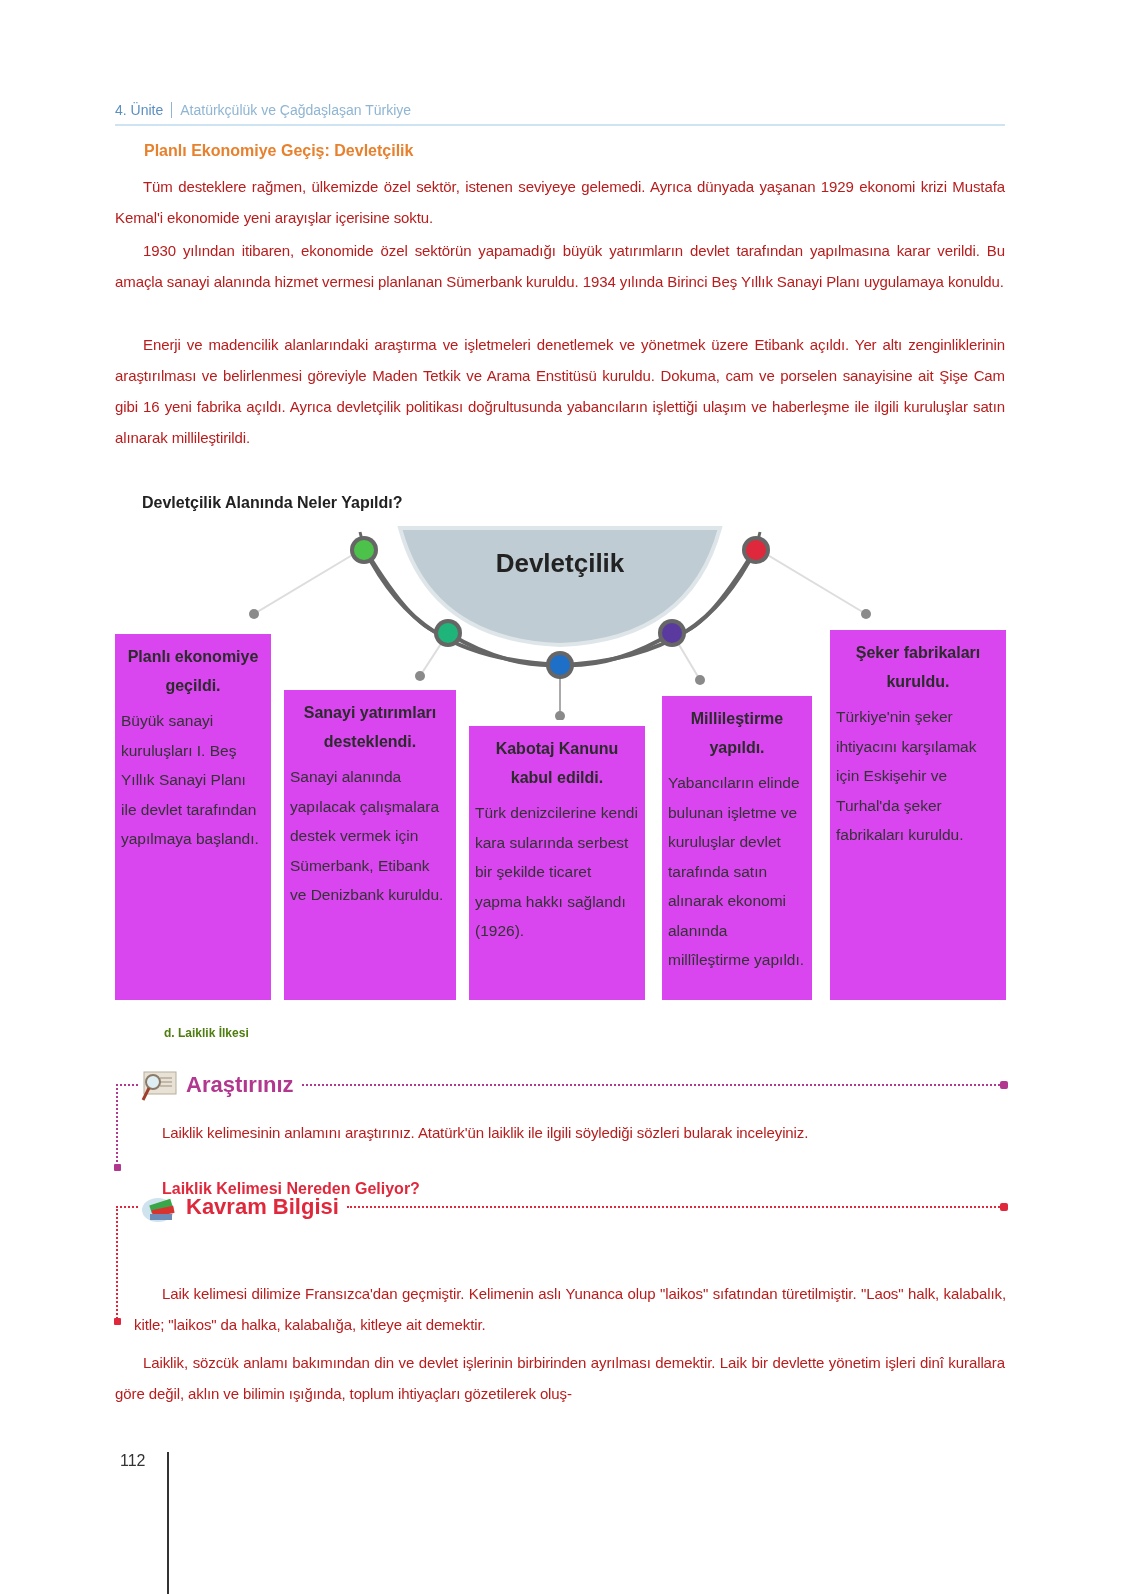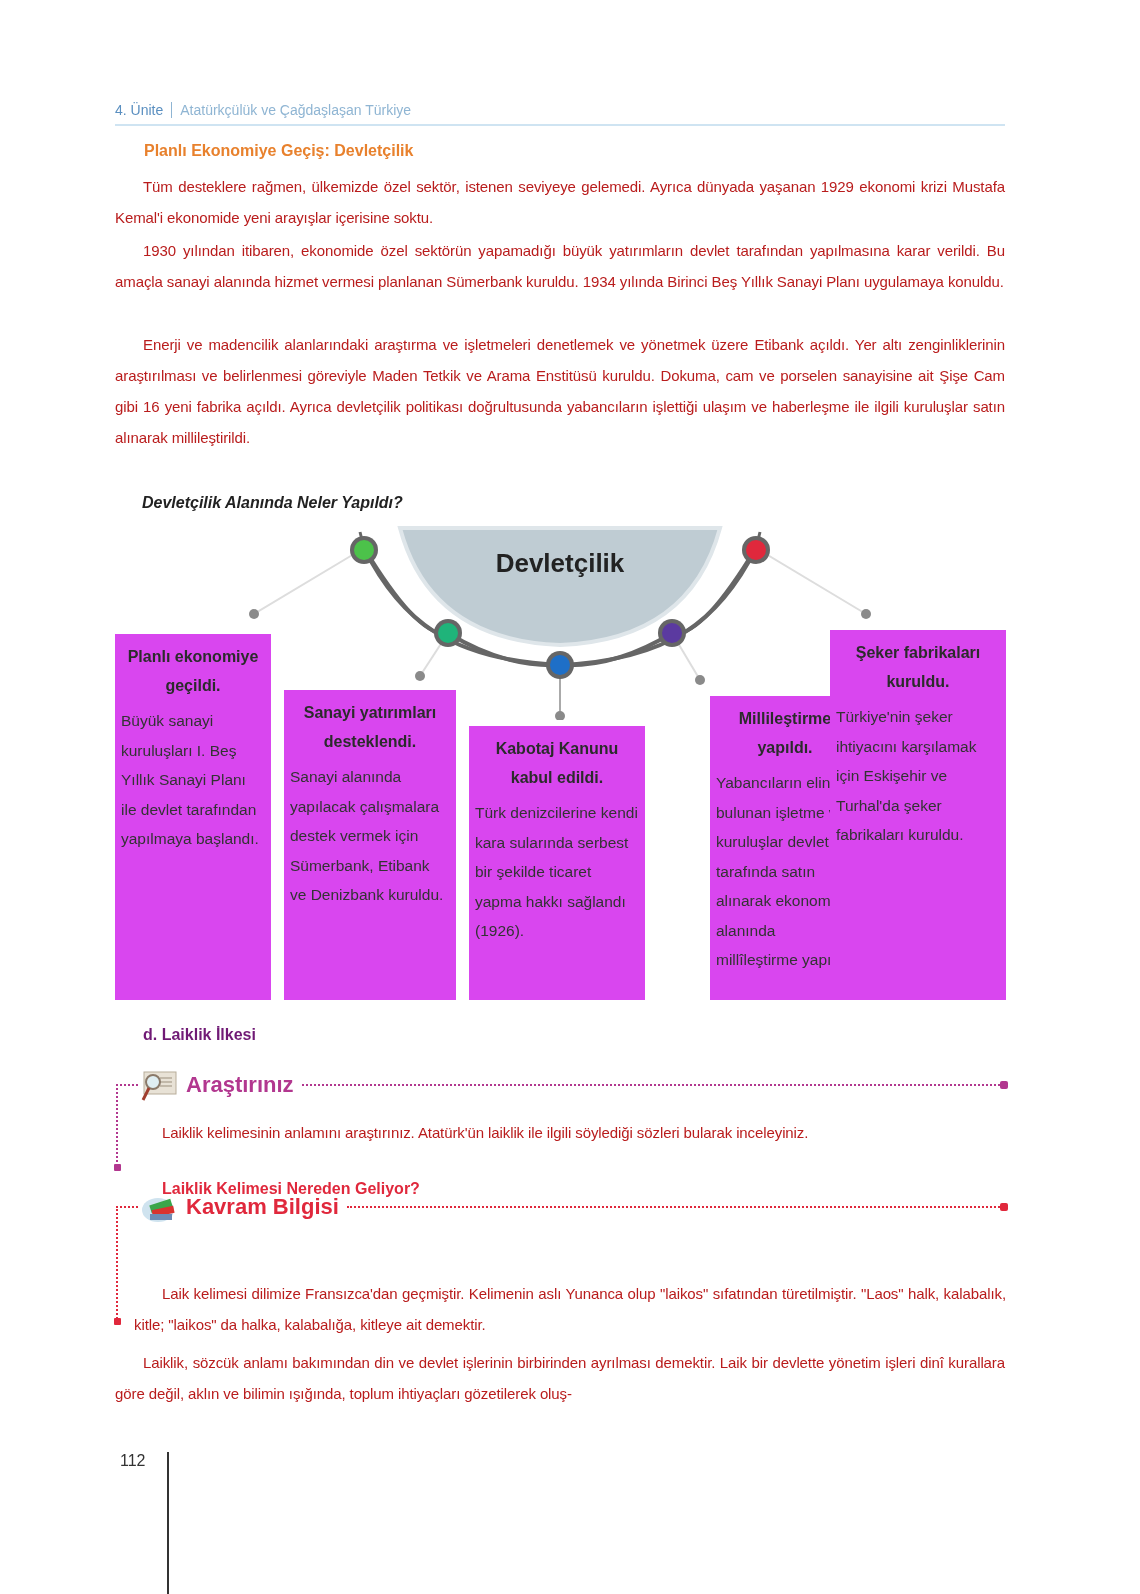--- a/index.html
+++ b/index.html
@@ -5,26 +5,26 @@
   * { box-sizing: border-box; margin: 0; padding: 0; }
   html, body { width: 1140px; height: 1594px; background: #ffffff; }
   body { position: relative; font-family: "Liberation Sans", sans-serif; color: #2b2b2b; overflow: hidden; }
 
   .header { position: absolute; left: 115px; top: 102px; width: 890px; height: 24px; border-bottom: 2px solid #cfe4f2; font-family: Liberation Sans, sans-serif; font-size: 14px; color: #8fb5d3; }
   .header .unit { color: #5a8fc0; }
   .header .sep { display: inline-block; width: 1px; height: 16px; background: #8fb5d3; margin: 0 8px -3px 8px; }
 
   .sec-title { position: absolute; font-weight: bold; }
   .orange { color: #e8812d; font-size: 16px; }
-  .blue-title { color: #701a75; font-size: 16px; }
+  .blue-title { color: #4d7c0f; font-size: 12px; margin-left: 21px; }
 
   .para { position: absolute; left: 115px; width: 890px; font-size: 15px; line-height: 31px; text-align: justify; color: #b91c1c; letter-spacing: -0.1px; }
   .para .indent { display: inline-block; width: 28px; }
 
-  .diagram-title { position: absolute; left: 142px; top: 494px; font-size: 16px; font-weight: bold; color: #222; font-style: italic; }
+  .diagram-title { position: absolute; left: 142px; top: 494px; font-size: 16px; font-weight: bold; color: #222; }
 
   svg.diagram { position: absolute; left: 0; top: 520px; }
 
   .card { position: absolute; background: #d946ef; padding: 8px 6px; }
   .card h4 { text-align: center; font-size: 16px; line-height: 29px; font-weight: bold; color: #2b2b2b; margin-bottom: 6px; }
   .card p { font-size: 15.5px; line-height: 29.5px; color: #333; }
 
   .callout-head { position: absolute; display: flex; align-items: center; }
   .callout-head .dots-left { width: 22px; border-top: 2px dotted; margin-right: 2px; }
   .callout-head .label { font-weight: bold; font-size: 22px; margin: 0 8px 0 6px; }
@@ -92,21 +92,21 @@
   <p>Büyük sanayi kuruluşları I. Beş Yıllık Sanayi Planı ile devlet tarafından yapılmaya başlandı.</p>
 </div>
 <div class="card" style="left:284px; top:690px; width:172px; height:310px;">
   <h4>Sanayi yatırımları desteklendi.</h4>
   <p>Sanayi alanında yapılacak çalışmalara destek vermek için Sümerbank, Etibank ve Denizbank kuruldu.</p>
 </div>
 <div class="card" style="left:469px; top:726px; width:176px; height:274px;">
   <h4>Kabotaj Kanunu kabul edildi.</h4>
   <p>Türk denizcilerine kendi kara sularında serbest bir şekilde ticaret yapma hakkı sağlandı (1926).</p>
 </div>
-<div class="card" style="left:662px; top:696px; width:150px; height:304px;margin-left:48px;">
+<div class="card" style="left:662px; top:696px; width:150px; height:304px;">
   <h4>Millileştirme yapıldı.</h4>
   <p>Yabancıların elinde bulunan işletme ve kuruluşlar devlet tarafında satın alınarak ekonomi alanında millîleştirme yapıldı.</p>
 </div>
 <div class="card" style="left:830px; top:630px; width:176px; height:370px;">
   <h4>Şeker fabrikaları kuruldu.</h4>
   <p>Türkiye'nin şeker ihtiyacını karşılamak için Eskişehir ve Turhal'da şeker fabrikaları kuruldu.</p>
 </div>
 
 <div class="sec-title blue-title" style="left:143px; top:1026px;">d. Laiklik İlkesi</div>
 

